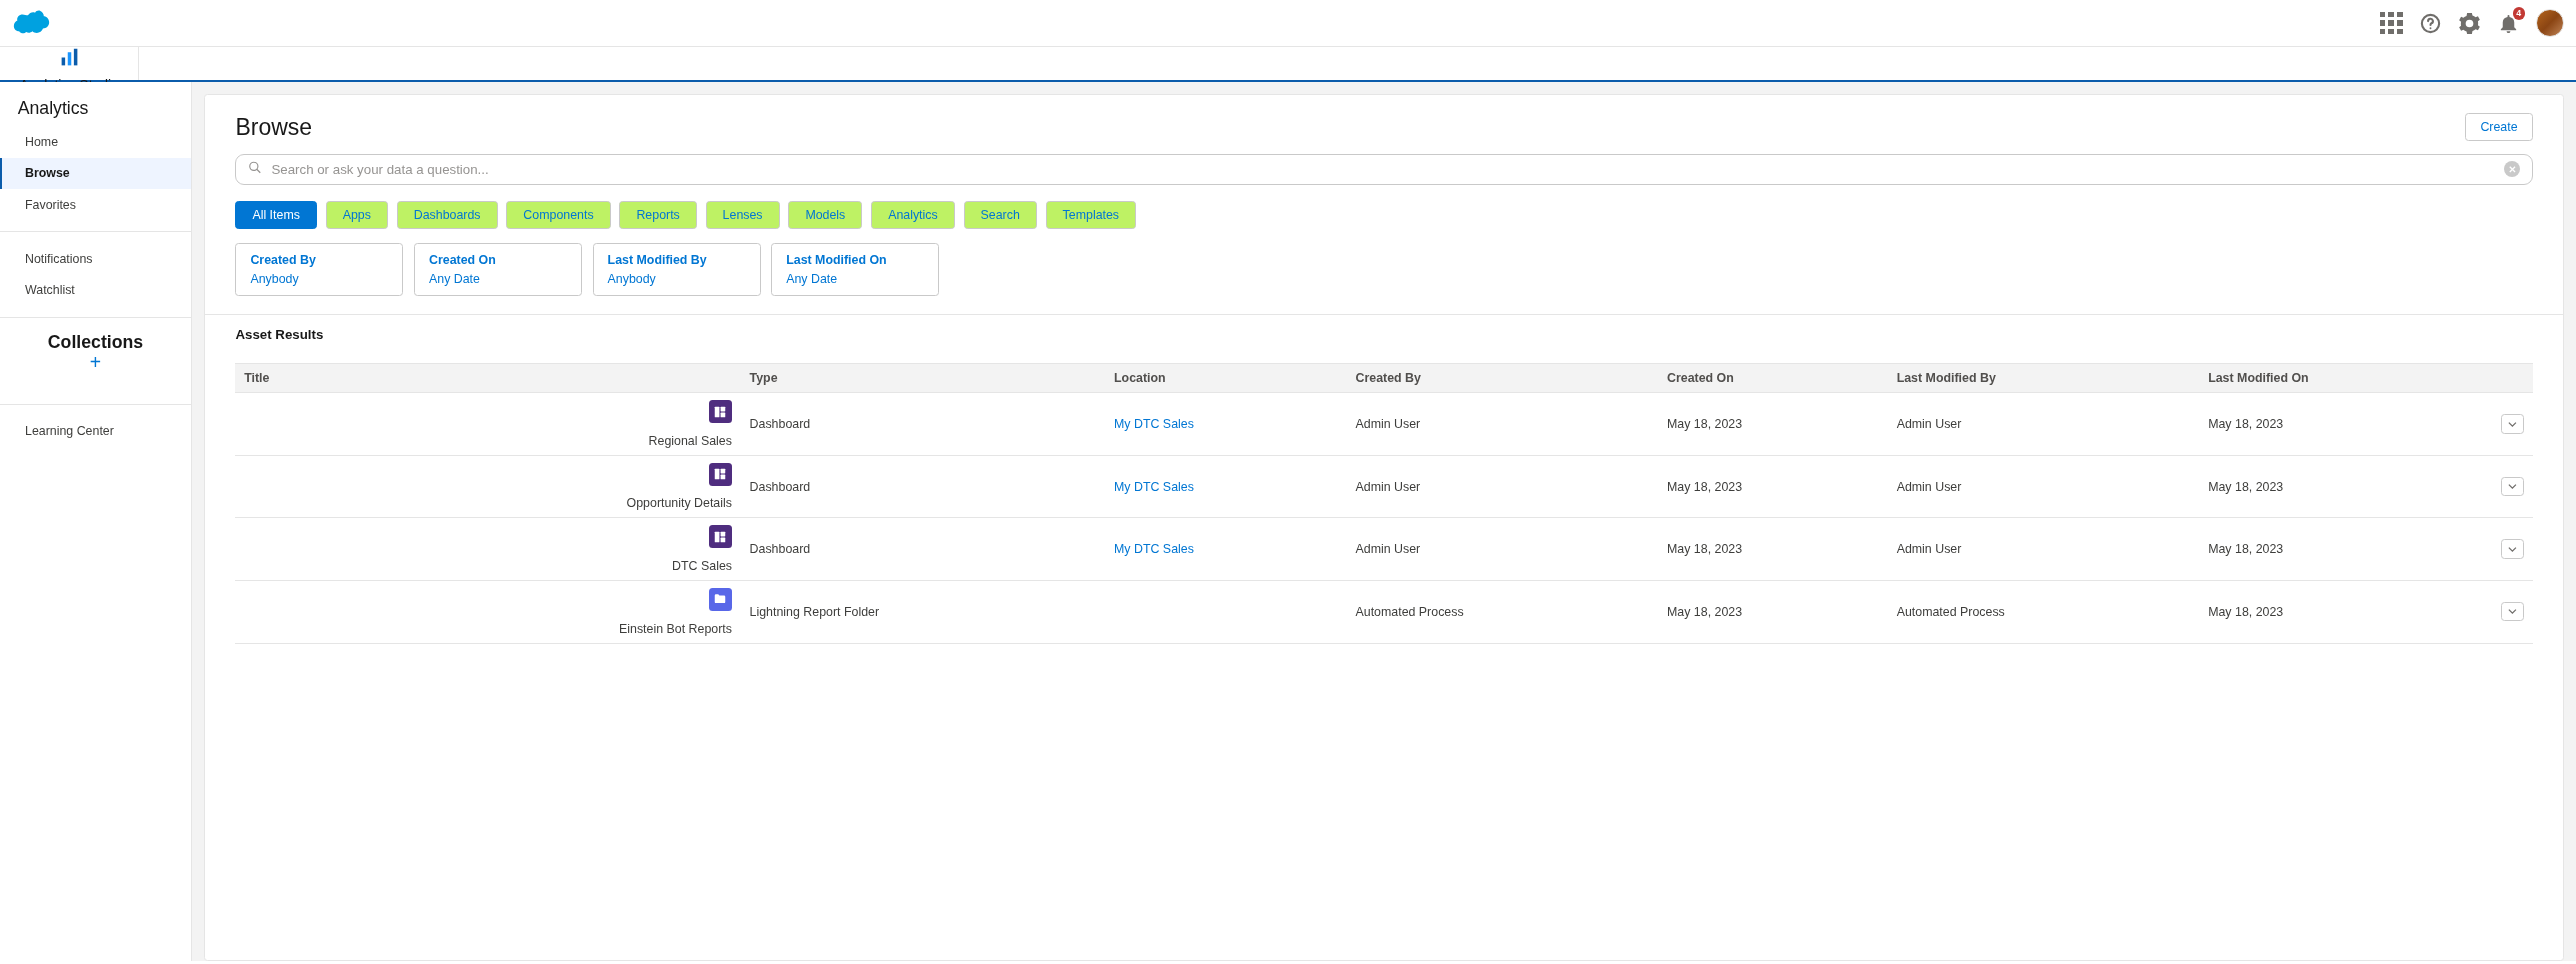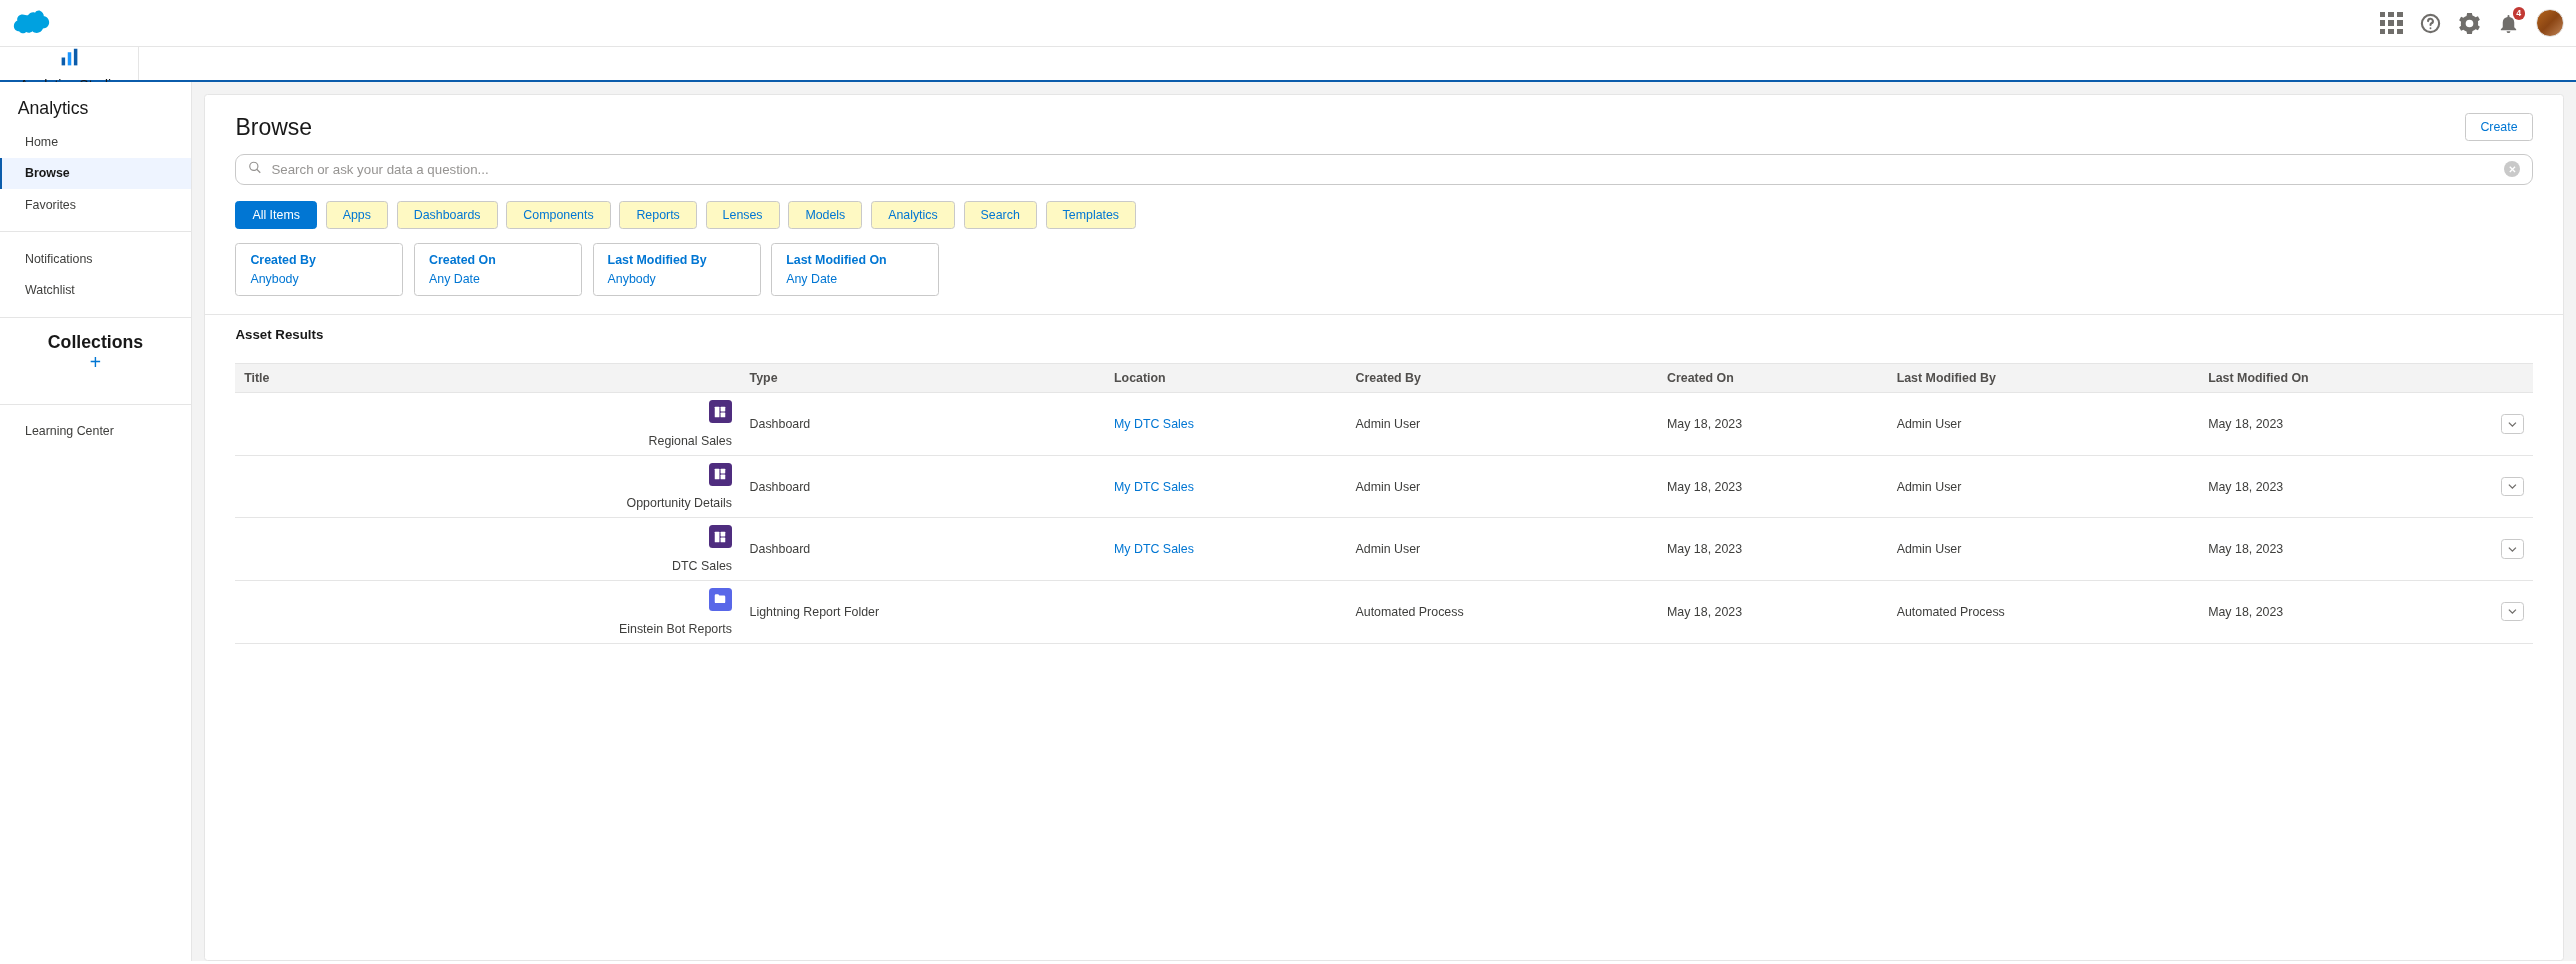--- a/index.html
+++ b/index.html
@@ -47,21 +47,21 @@
   .btn-outline { border:0.9px solid #c9c9c9; background:#fff; color:#0176d3; font-size:12.4px; padding:6.2px 14px; border-radius:3.5px; cursor:pointer;}
   .search-wrap { position:relative; margin-bottom:16px;}
   .search-input { width:100%; border:0.9px solid #c9c9c9; border-radius:9px; padding:7px 35px 7px 35px; font-size:13.3px; color:#3e3e3c; background:#fff;}
   .search-input::placeholder { color:#969492;}
   .search-icon { position:absolute; left:12.4px; top:50%; transform:translateY(-50%); color:#969492; }
   .clear-icon { position:absolute; right:12.4px; top:50%; transform:translateY(-50%); color:#c9c9c9; width:16px; height:16px; border-radius:50%; background:#c9c9c9; display:flex; align-items:center; justify-content:center; cursor:pointer;}
   .clear-icon svg { width:8.8px; height:8.8px; display:block;}
 
   
   .pill-row { display:flex; gap:8.8px; flex-wrap:wrap; margin-bottom:14px;}
-  .pill { border:0.9px solid #c9c9c9; background:#fef9c3; color:#0176d3; font-size:12.4px; padding:6.2px 16px; border-radius:3.5px; cursor:pointer;}
+  .pill { border:0.9px solid #c9c9c9; background:#bef264; color:#0176d3; font-size:12.4px; padding:6.2px 16px; border-radius:3.5px; cursor:pointer;}
   .pill.active { background:#0176d3; border-color:#0176d3; color:#fff;}
 
   
   .facet-row { display:flex; gap:10.6px; flex-wrap:wrap; padding-bottom:17.7px;}
   .facet { border:0.9px solid #c9c9c9; border-radius:3.5px; padding:8.8px 19.4px 8.8px 14px; min-width:168px; cursor:pointer; background:#fff;}
   .facet-label { color:#0176d3; font-weight:600; font-size:12.4px; margin-bottom:5.3px;}
   .facet-value { color:#0176d3; font-size:12.4px;}
 
   .section-divider { border-top:0.9px solid #e5e5e5; }
 

